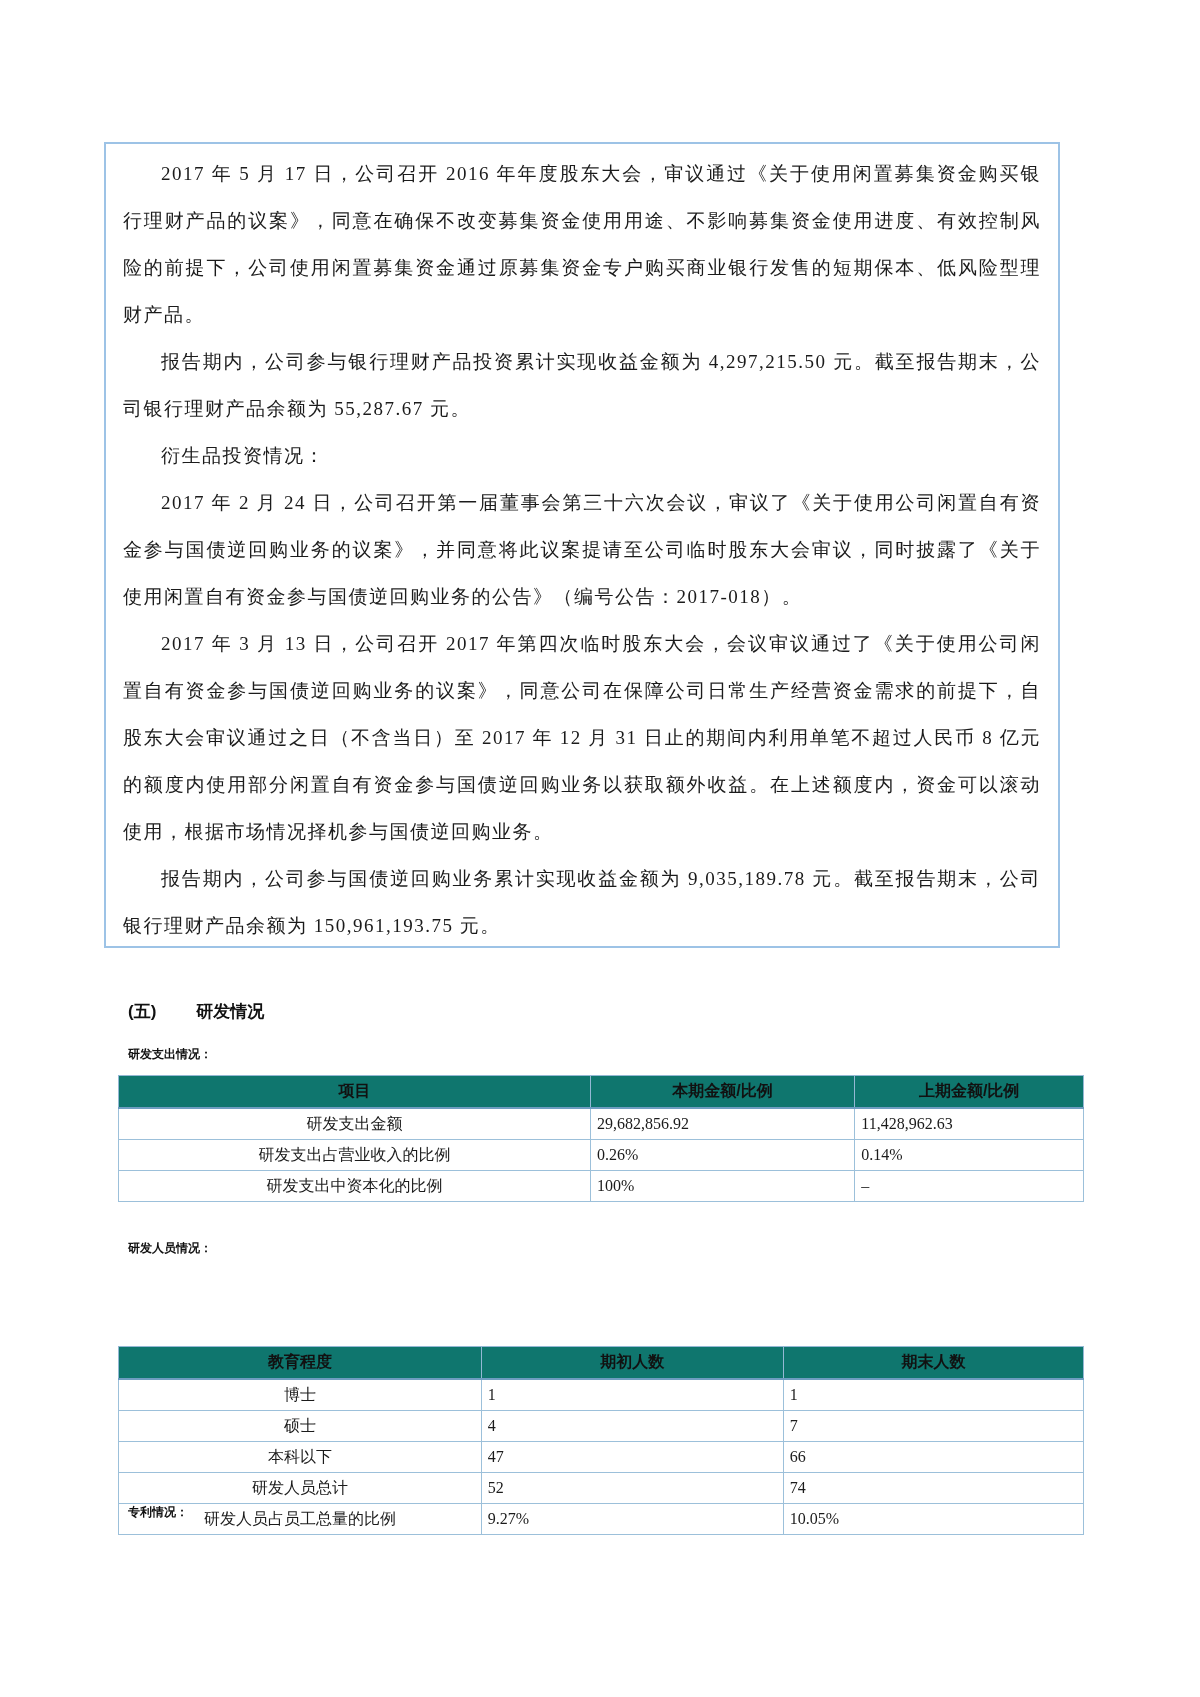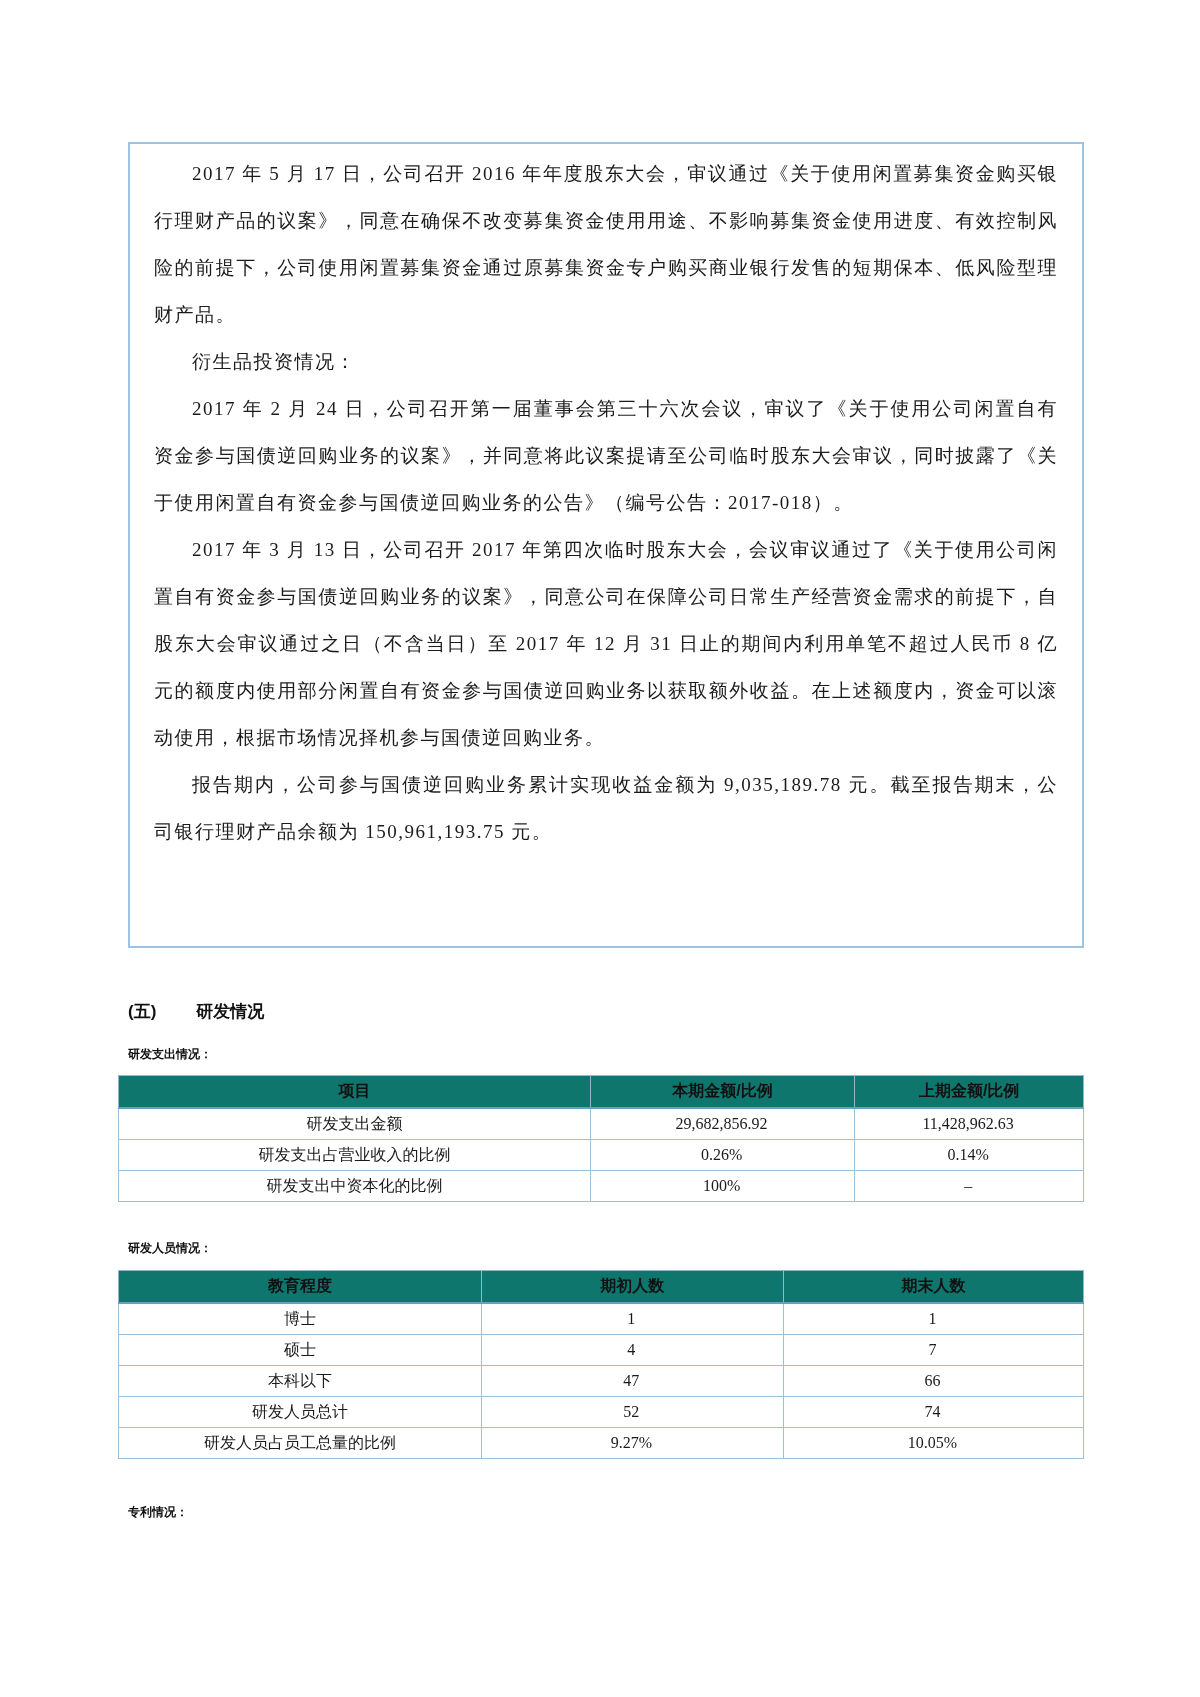--- a/index.html
+++ b/index.html
@@ -6,25 +6,25 @@
   #page{
     position:relative;
     width:1200px;height:1697px;
     background:#ffffff;
     font-family:"Liberation Serif","DejaVu Serif",serif;
     color:#1c1c1c;
     overflow:hidden;
   }
   
   #inv-box{
-    position:absolute;left:128px;top:142px;
+    position:absolute;left:104px;top:142px;
     width:956px;height:806px;
     box-sizing:border-box;
     border:2px solid #9dc3e6;
-    padding:6px 24px;
+    padding:6px 17px;
     background:#ffffff;
   }
   #inv-box p{
     margin:0;
     font-size:19px;
     line-height:47px;
     letter-spacing:1.5px;
     text-align:justify;
     text-indent:2em;
     color:#1b1b1b;
@@ -47,46 +47,47 @@
   
   table.rpt{
     position:absolute;left:118px;
     width:966px;
     border-collapse:collapse;
     table-layout:fixed;
     font-size:16px;
     background:#ffffff;
   }
   #tbl-expenditure{top:1075px;}
-  #tbl-personnel{top:1270px;}
+  #tbl-personnel{top:1346px;}
   table.rpt th{
     background:#0f766e;
     font-family:"Liberation Sans","DejaVu Sans",sans-serif;
     font-weight:bold;font-size:16px;color:#111;
     border:1px solid #94b8d4;
     border-bottom:2px solid #6e9dc1;
     height:31px;padding:0 6px;text-align:center;
   }
   table.rpt td{
     border:1px solid #9cc0da;
     height:30px;
     padding:0 6px;
     color:#1b1b1b;
     font-family:"Liberation Serif","DejaVu Serif",serif;
   }
   table.rpt td.c{text-align:center;}
-  table.rpt td.r{text-align:center;padding-right:8px;}
+  table.rpt td.r{text-align:left;padding-right:8px;}
 </style>
 </head>
 <body>
 
 <div id="page">
 
   <div id="inv-box">
     <p>2017 年 5 月 17 日，公司召开 2016 年年度股东大会，审议通过《关于使用闲置募集资金购买银行理财产品的议案》，同意在确保不改变募集资金使用用途、不影响募集资金使用进度、有效控制风险的前提下，公司使用闲置募集资金通过原募集资金专户购买商业银行发售的短期保本、低风险型理财产品。</p>
+    <p>报告期内，公司参与银行理财产品投资累计实现收益金额为 4,297,215.50 元。截至报告期末，公司银行理财产品余额为 55,287.67 元。</p>
     <p>衍生品投资情况：</p>
     <p>2017 年 2 月 24 日，公司召开第一届董事会第三十六次会议，审议了《关于使用公司闲置自有资金参与国债逆回购业务的议案》，并同意将此议案提请至公司临时股东大会审议，同时披露了《关于使用闲置自有资金参与国债逆回购业务的公告》（编号公告：2017-018）。</p>
     <p>2017 年 3 月 13 日，公司召开 2017 年第四次临时股东大会，会议审议通过了《关于使用公司闲置自有资金参与国债逆回购业务的议案》，同意公司在保障公司日常生产经营资金需求的前提下，自股东大会审议通过之日（不含当日）至 2017 年 12 月 31 日止的期间内利用单笔不超过人民币 8 亿元的额度内使用部分闲置自有资金参与国债逆回购业务以获取额外收益。在上述额度内，资金可以滚动使用，根据市场情况择机参与国债逆回购业务。</p>
     <p>报告期内，公司参与国债逆回购业务累计实现收益金额为 9,035,189.78 元。截至报告期末，公司银行理财产品余额为 150,961,193.75 元。</p>
   </div>
 
   <div class="sec-heading">
     <span>(五)</span>
     <span>研发情况</span>
   </div>

